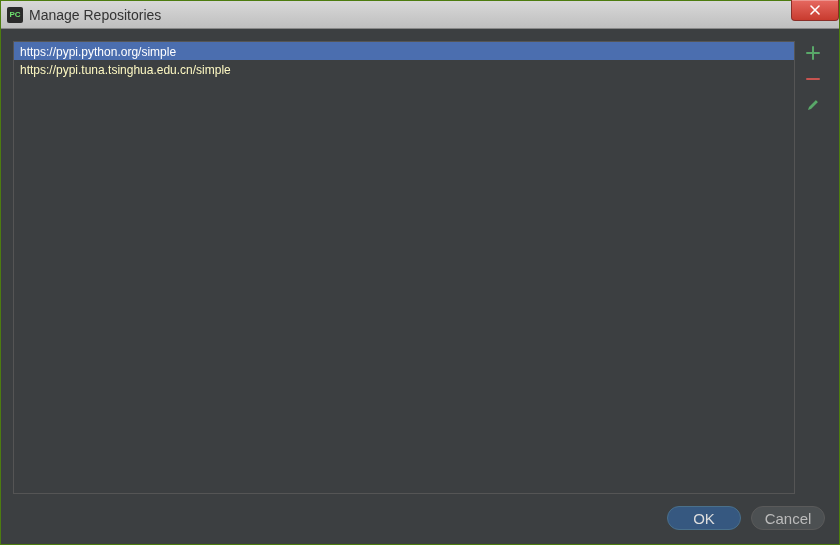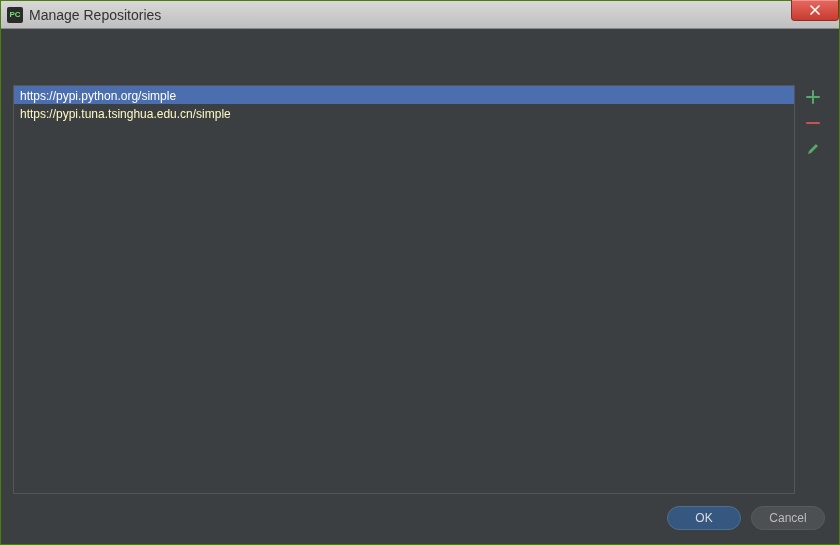--- a/index.html
+++ b/index.html
@@ -62,21 +62,20 @@
       cursor: pointer;
       box-shadow: inset 0 1px 0 rgba(255,255,255,0.3);
     }
     .close-btn svg { width: 12px; height: 12px; }
     .content {
       flex: 1;
       background: #3c3f41;
       padding: 12px;
       display: flex;
       flex-direction: column;
-      margin-top: 44px;
     }
     .list-area {
       flex: 1;
       display: flex;
       gap: 8px;
     }
     .repo-list {
       flex: 1;
       background: #3c3f41;
       border: 1px solid #555;
@@ -118,21 +117,21 @@
       gap: 10px;
       padding-right: 2px;
       padding-top: 10px;
     }
     .btn {
       min-width: 74px;
       height: 24px;
       border: 1px solid #5a5a5a;
       background: #4c5052;
       color: #bbbbbb;
-      font-size: 12px;
+      font-size: 15px;
       cursor: pointer;
       display: flex;
       align-items: center;
       justify-content: center;
       border-radius: 12px;
     }
     .btn.primary {
       background: #365880;
       border-color: #4a708b;
       color: #dddddd;

